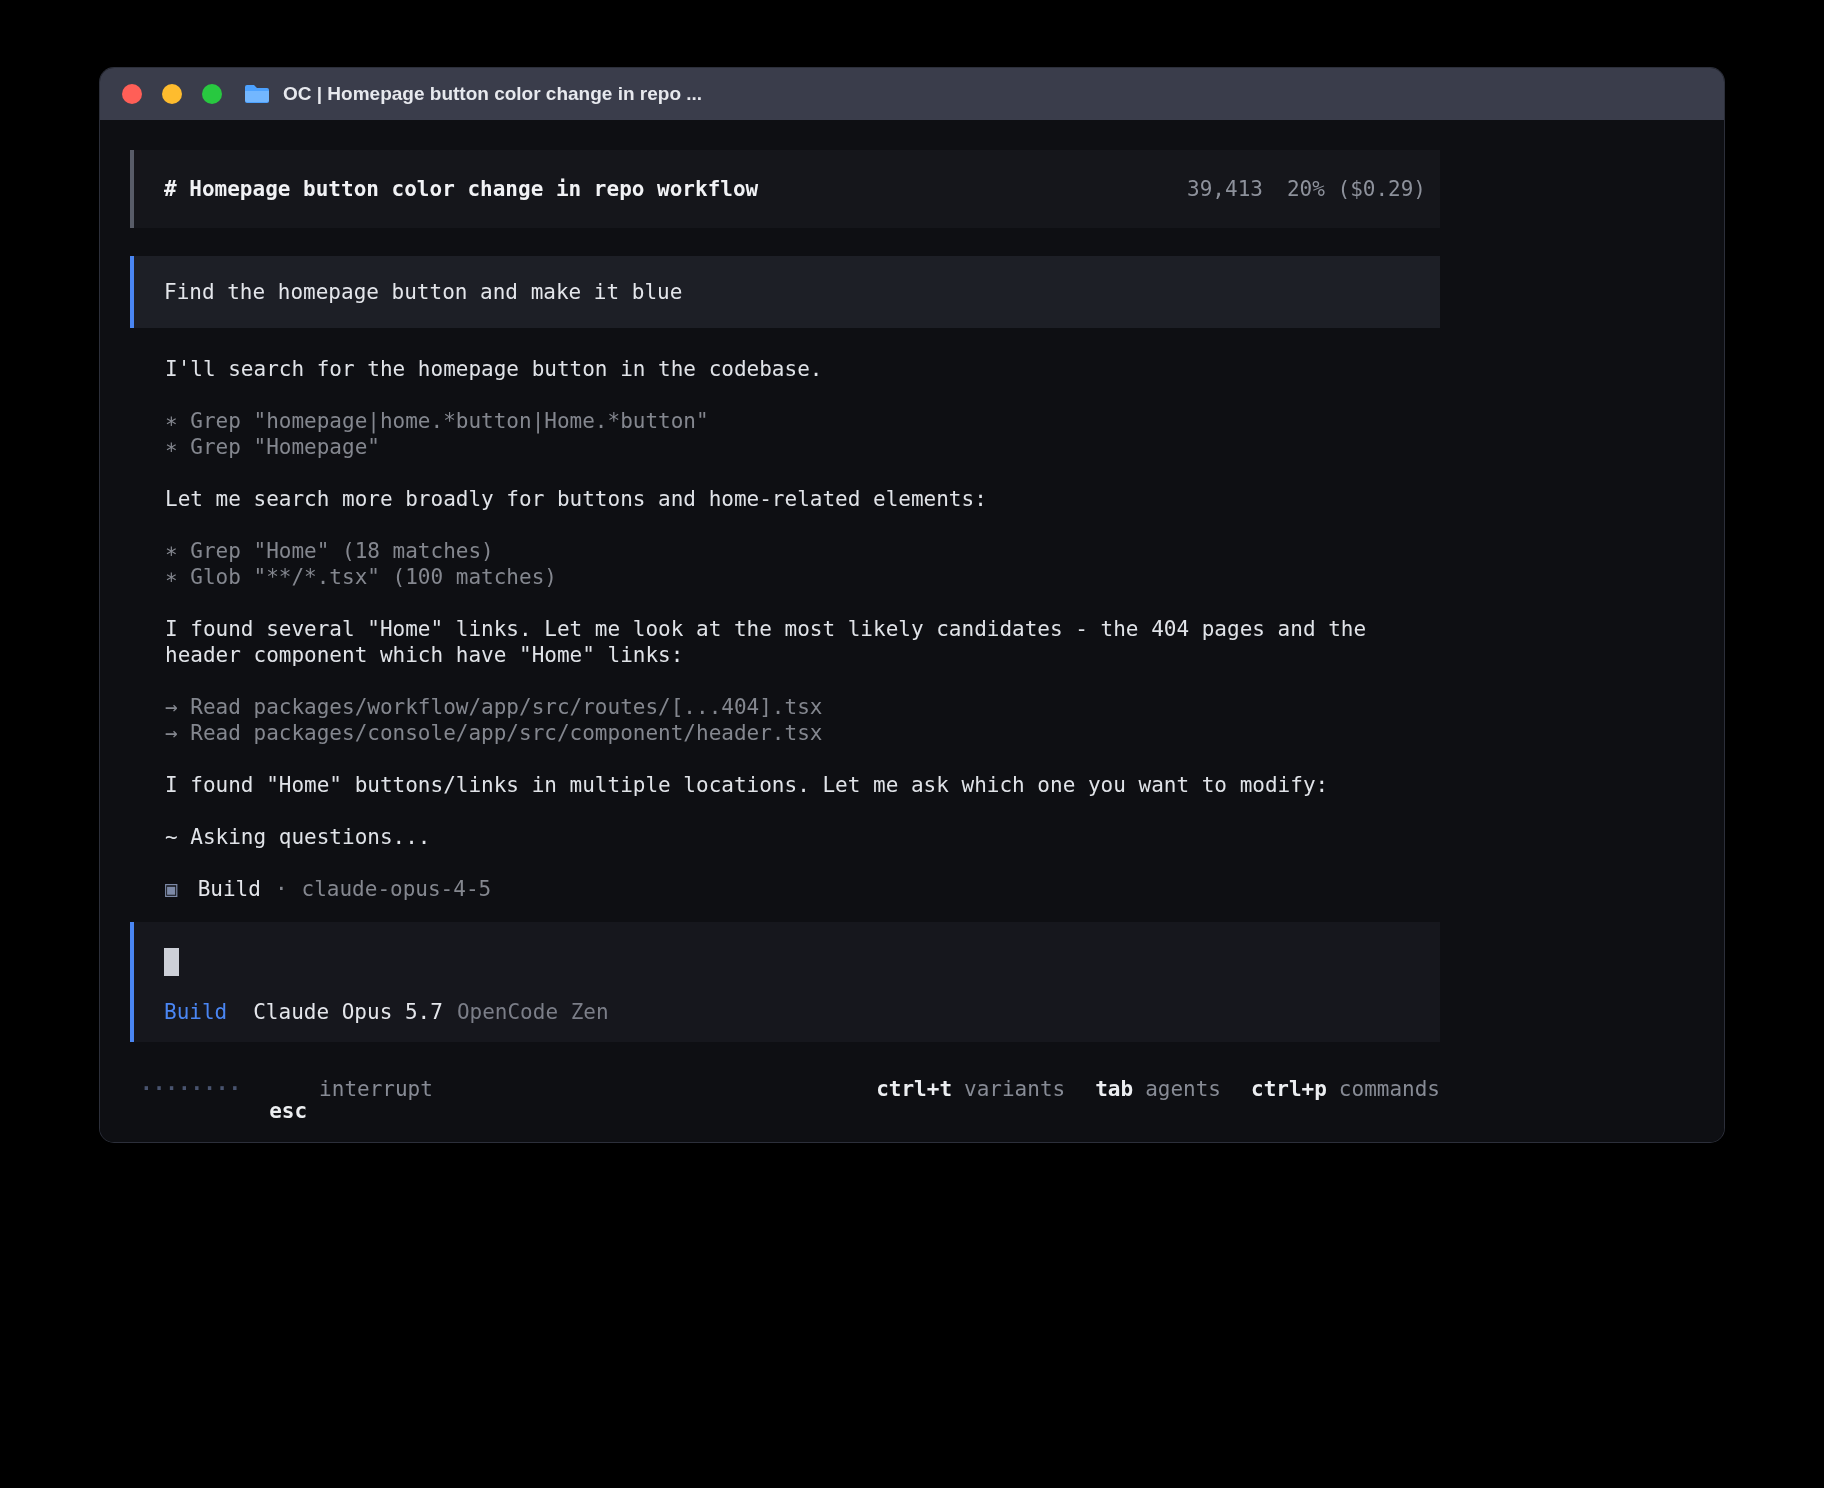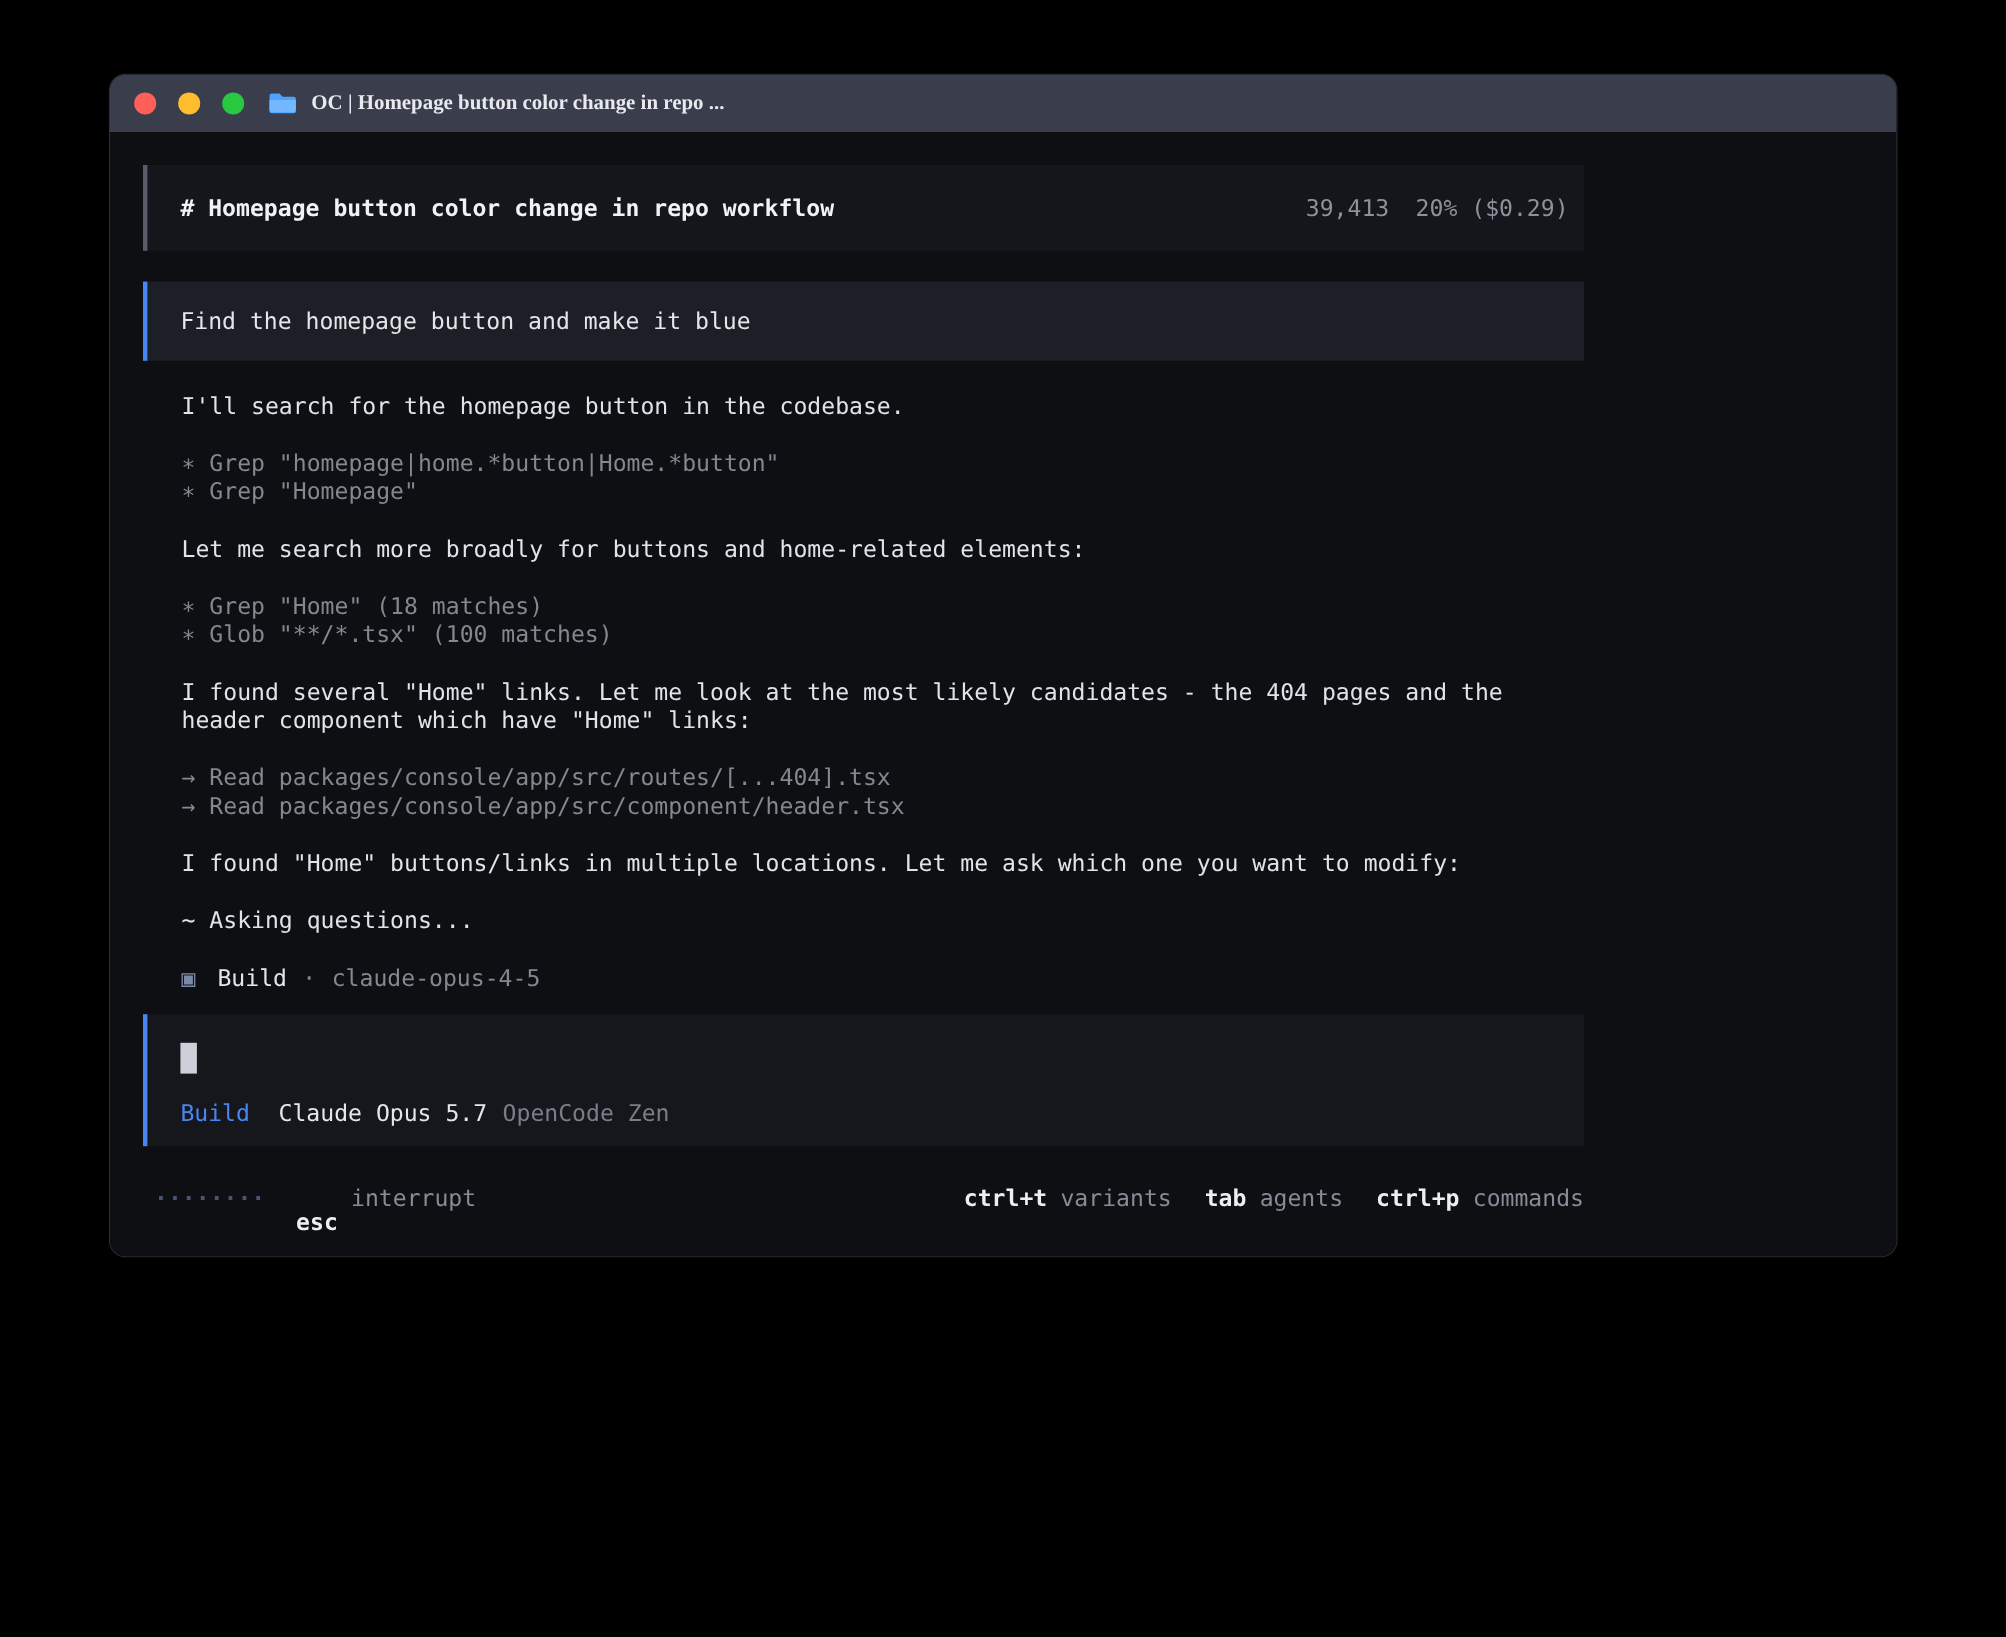--- a/index.html
+++ b/index.html
@@ -29,21 +29,21 @@
   }
   .lights { display: flex; align-items: center; gap: 20px; }
   .light { width: 20px; height: 20px; border-radius: 50%; display: inline-block; }
   .light.red    { background: var(--traffic-red, #ff5f57); }
   .light.yellow { background: var(--traffic-yellow, #febc2e); }
   .light.green  { background: var(--traffic-green, #28c840); }
   .titlegroup {
     display: flex; align-items: center; gap: 13px;
     margin-left: 22px;
     color: #e7e9ee;
-    font-family: Liberation Serif, serif;
+    font-family: Liberation Sans, sans-serif;
     font-size: 19px; font-weight: 700;
   }
   .folder { display: inline-flex; align-items: center; }
 
   
   .term { position: relative; height: 1022px; background: #0e0f13; }
   .content { margin: 30px 0 0 30px; width: 1310px; font-size: 21px; line-height: 26px; }
 
   .block-frame { border-left: 4px solid; padding-left: 30px; text-align: right; }
 
@@ -161,21 +161,21 @@
           <div class="line">∗ Grep "Home" (18 matches)</div>
           <div class="line">∗ Glob "**/*.tsx" (100 matches)</div>
         </div>
 
         <div class="block text">
           <div class="line">I found several "Home" links. Let me look at the most likely candidates - the 404 pages and the</div>
           <div class="line">header component which have "Home" links:</div>
         </div>
 
         <div class="block tool">
-          <div class="line">→ Read packages/console/app/src/routes/[...404].tsx</div>
+          <div class="line">→ Read packages/workflow/app/src/routes/[...404].tsx</div>
           <div class="line">→ Read packages/console/app/src/component/header.tsx</div>
         </div>
 
         <div class="block text">
           <div class="line">I found "Home" buttons/links in multiple locations. Let me ask which one you want to modify:</div>
         </div>
 
         <div class="block text">
           <div class="line">~ Asking questions...</div>
         </div>

